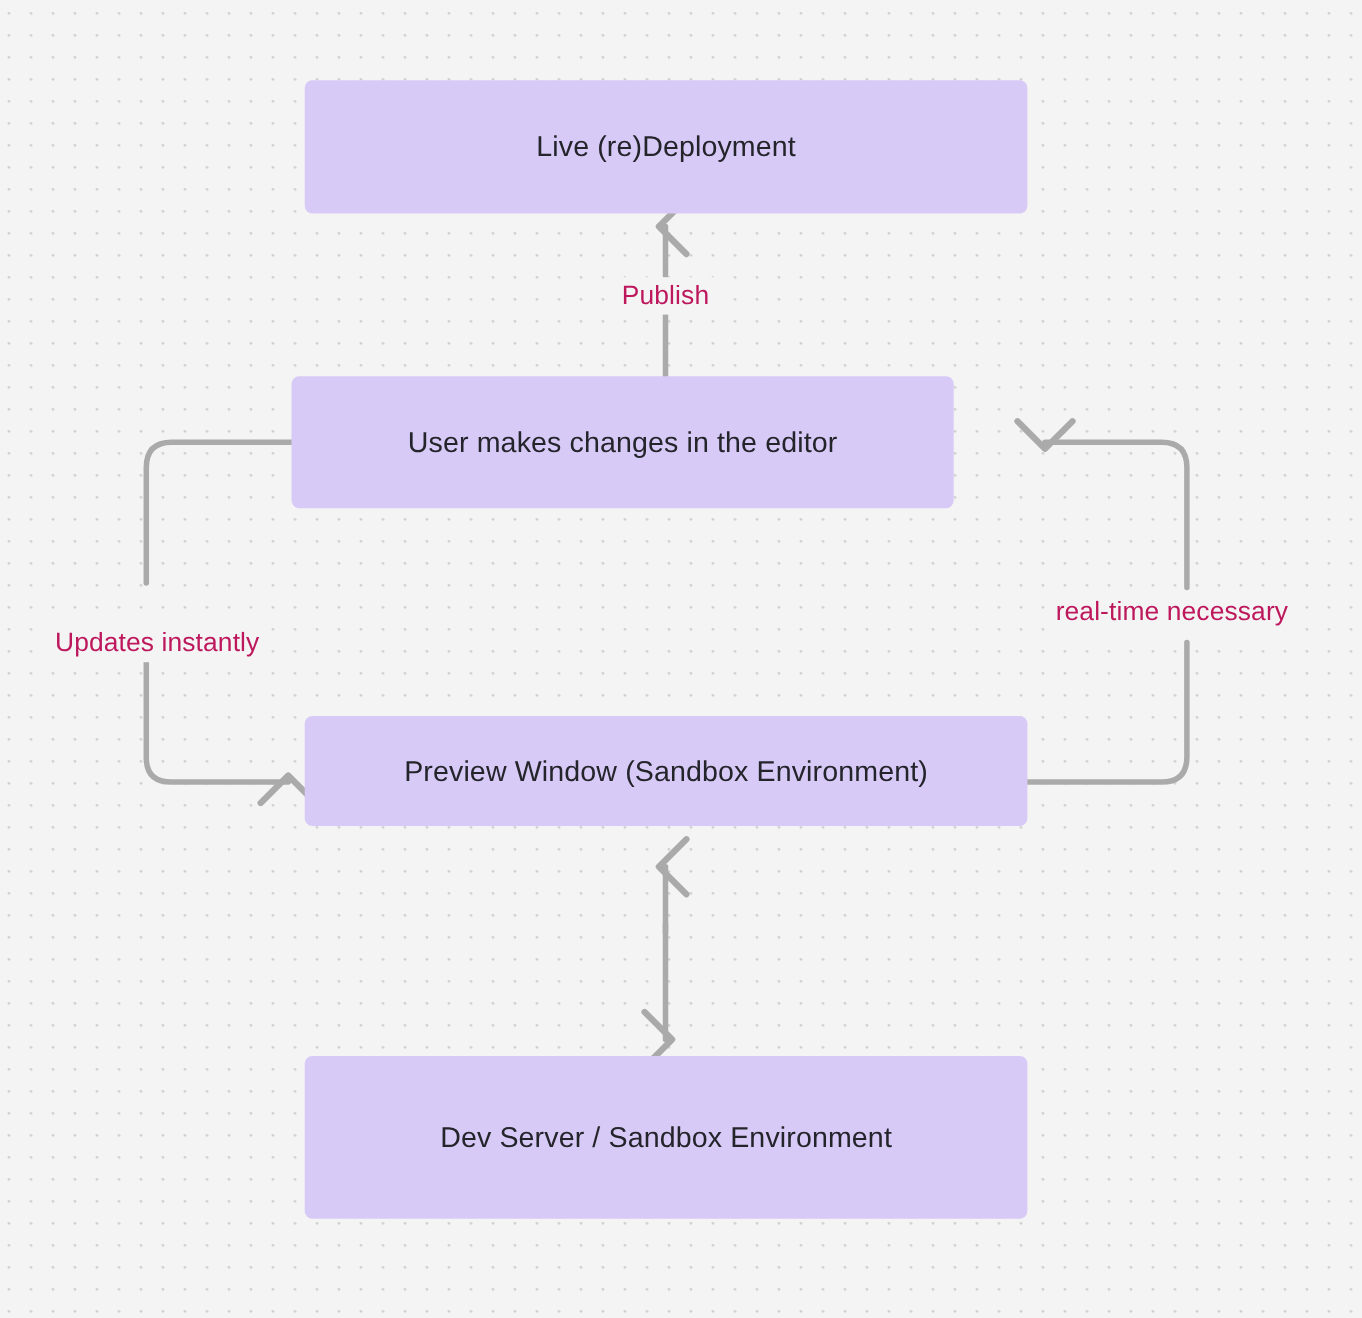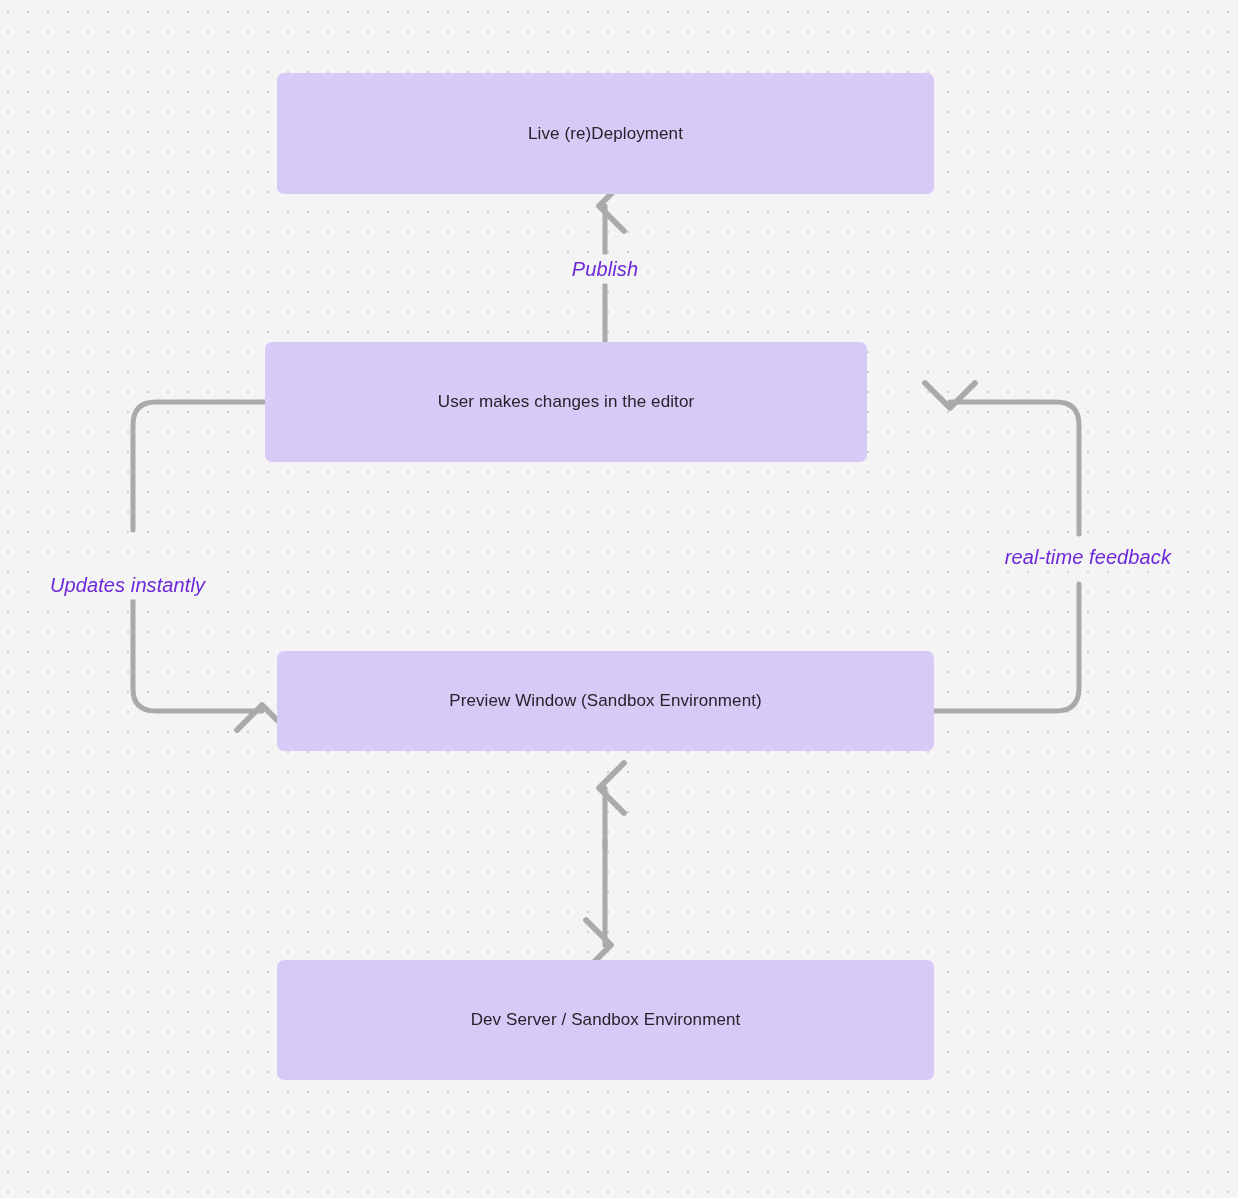--- a/index.html
+++ b/index.html
@@ -33,37 +33,36 @@
   .node {
     position: absolute;
     background-color: #d8caf7;
     border-radius: 7px;
     display: flex;
     align-items: center;
     justify-content: center;
     box-sizing: border-box;
   }
   .node-label {
-    font-size: 17px;
+    font-size: 26px;
     color: #24242b;
     letter-spacing: 0.1px;
     text-align: center;
     line-height: 1.25;
     white-space: nowrap;
   }
   .edge-label {
     position: absolute;
-    font-size: 20px;
-    color: #6d28d9;
+    font-size: 24px;
+    color: #be185d;
     letter-spacing: 0.1px;
     white-space: nowrap;
     background-color: #f4f4f4;
     padding: 2px 6px;
     line-height: 1.25;
-    font-style: italic;
   }
   .el-center {
     transform: translate(-50%, -50%);
   }
   .el-left {
     transform: translate(0, -50%);
     margin-top: 28px;
   }
   .el-right {
     transform: translate(-100%, -50%);
@@ -110,24 +109,24 @@
   </div>
 
   <div class="node" style="left:265px; top:342px; width:602px; height:120px;">
     <span class="node-label">User makes changes in the editor</span>
   </div>
 
   <div class="node" style="left:277px; top:651px; width:657px; height:100px;">
     <span class="node-label">Preview Window (Sandbox Environment)</span>
   </div>
 
-  <div class="node" style="left:277px; top:960px; width:657px; height:120px;">
+  <div class="node" style="left:277px; top:960px; width:657px; height:148px;">
     <span class="node-label">Dev Server / Sandbox Environment</span>
   </div>
 
   <div class="edge-label el-center" style="left:605px; top:269px;">Publish</div>
 
   <div class="edge-label el-left" style="left:44px; top:557px;">Updates instantly</div>
 
-  <div class="edge-label el-right" style="left:1177px; top:557px;">real-time feedback</div>
+  <div class="edge-label el-right" style="left:1177px; top:557px;">real-time necessary</div>
 
 
 </div>
 
 </body></html>

